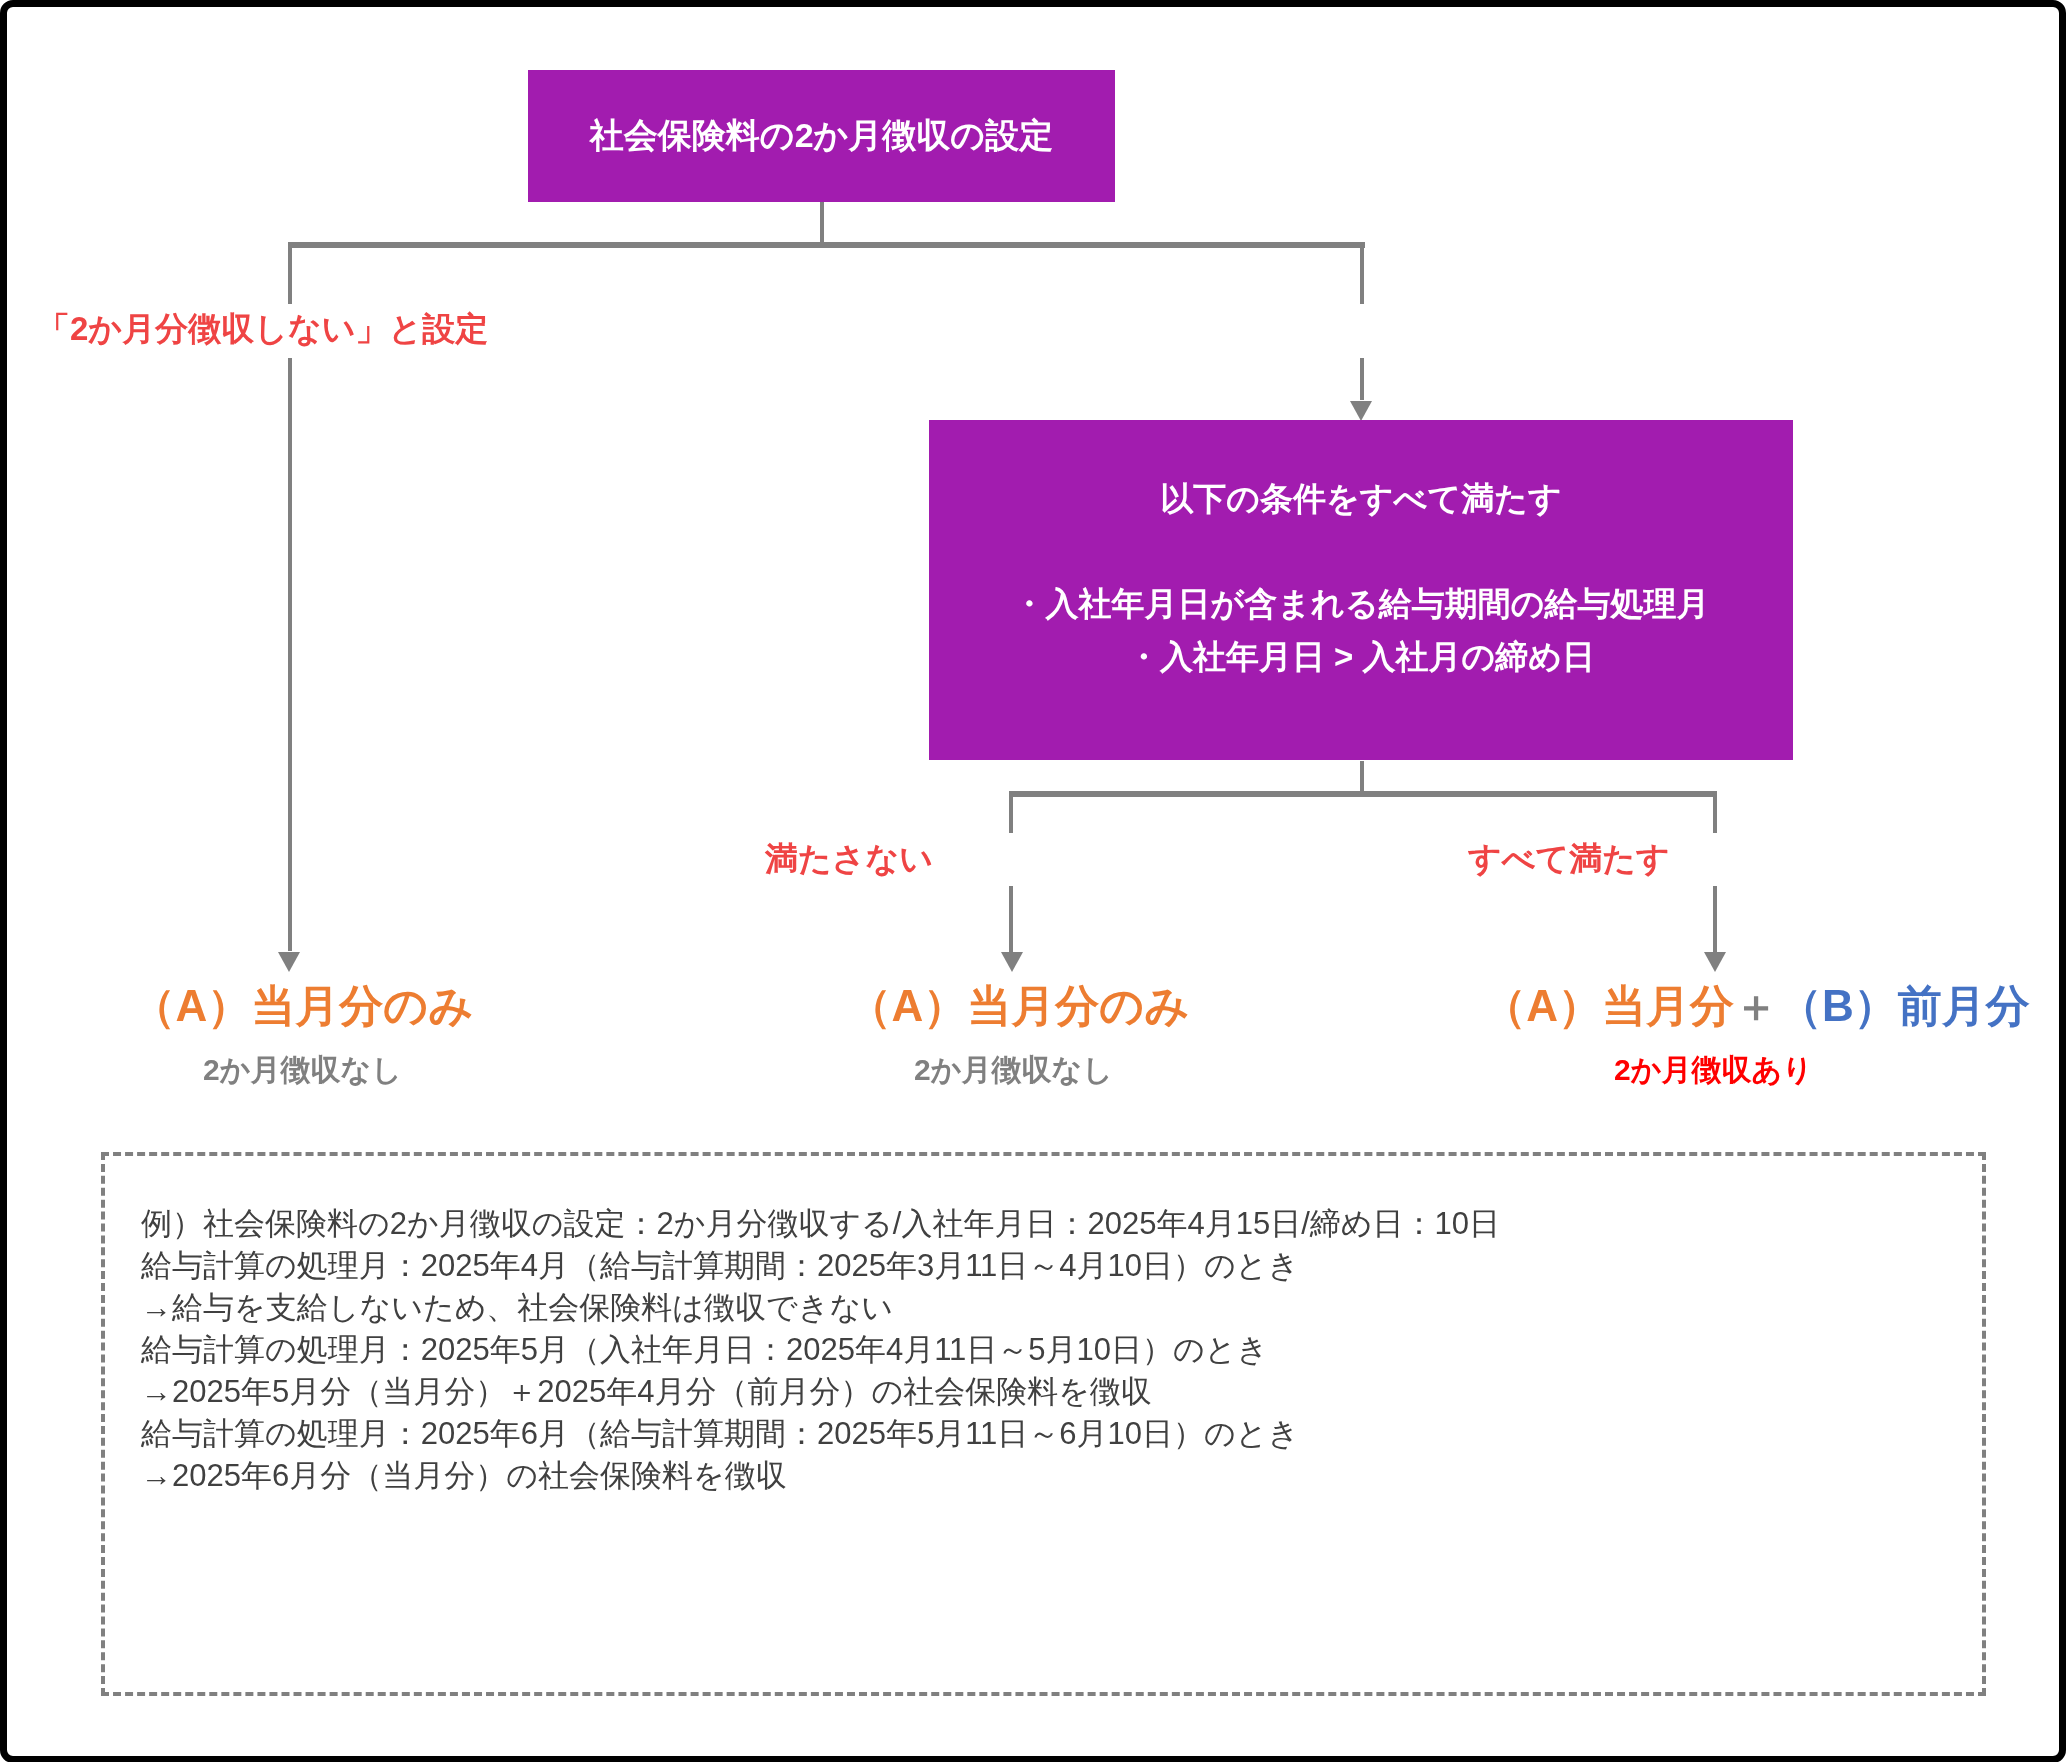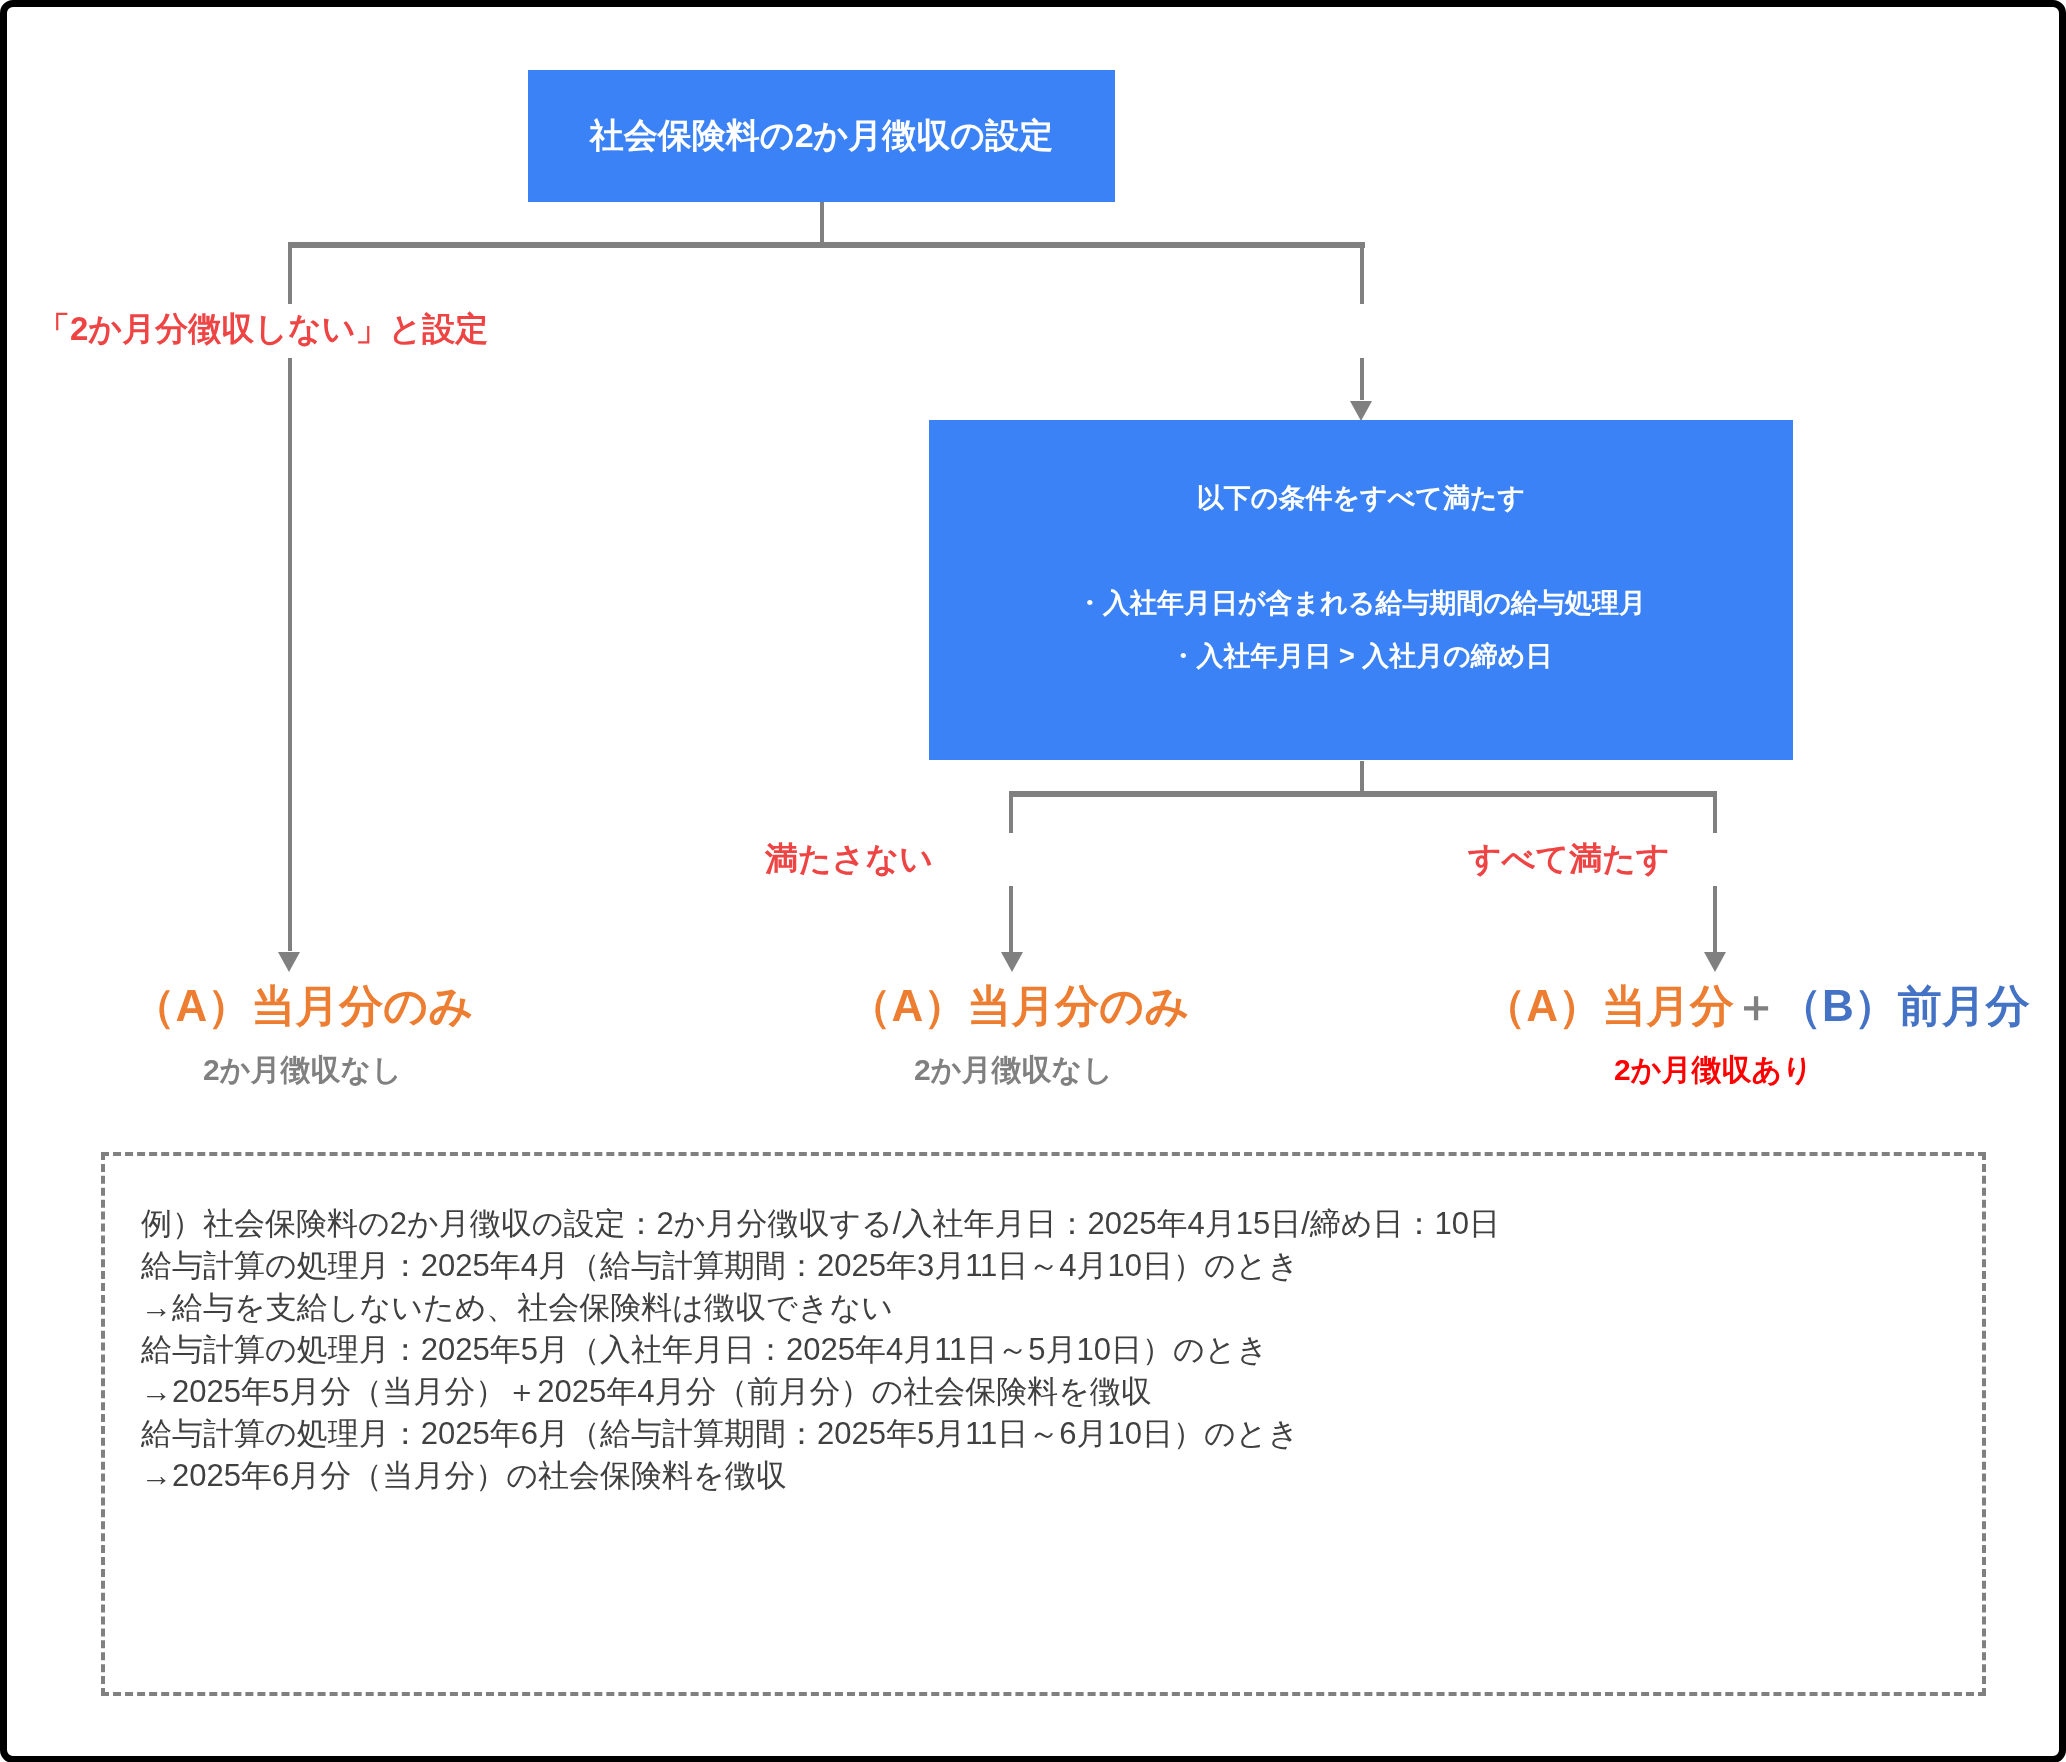--- a/index.html
+++ b/index.html
@@ -9,33 +9,33 @@
     width:2066px;height:1763px;
     background:#ffffff;
     border:7px solid #000000;
     border-radius:13px;
     box-sizing:border-box;
     overflow:hidden;
   }
   
   .gbox{
     position:absolute;
-    background:#3b82f6;
+    background:#a21caf;
     color:#ffffff;
     font-weight:bold;
     text-align:center;
   }
   .root-box{
     left:521px;top:63px;width:587px;height:132px;
     font-size:34px;
     display:flex;align-items:center;justify-content:center;
   }
   .cond-box{
     left:922px;top:413px;width:864px;height:340px;
-    font-size:27px;
+    font-size:33px;
     padding-top:58px;
     box-sizing:border-box;
   }
   .cond-title{line-height:41px;}
   .cond-bullets{margin-top:58px;}
   .cond-bullet{line-height:53px;}
   
   .hline,.vline{position:absolute;background:#808080;}
   .hline{height:6px;}
   .vline{width:3.5px;}

